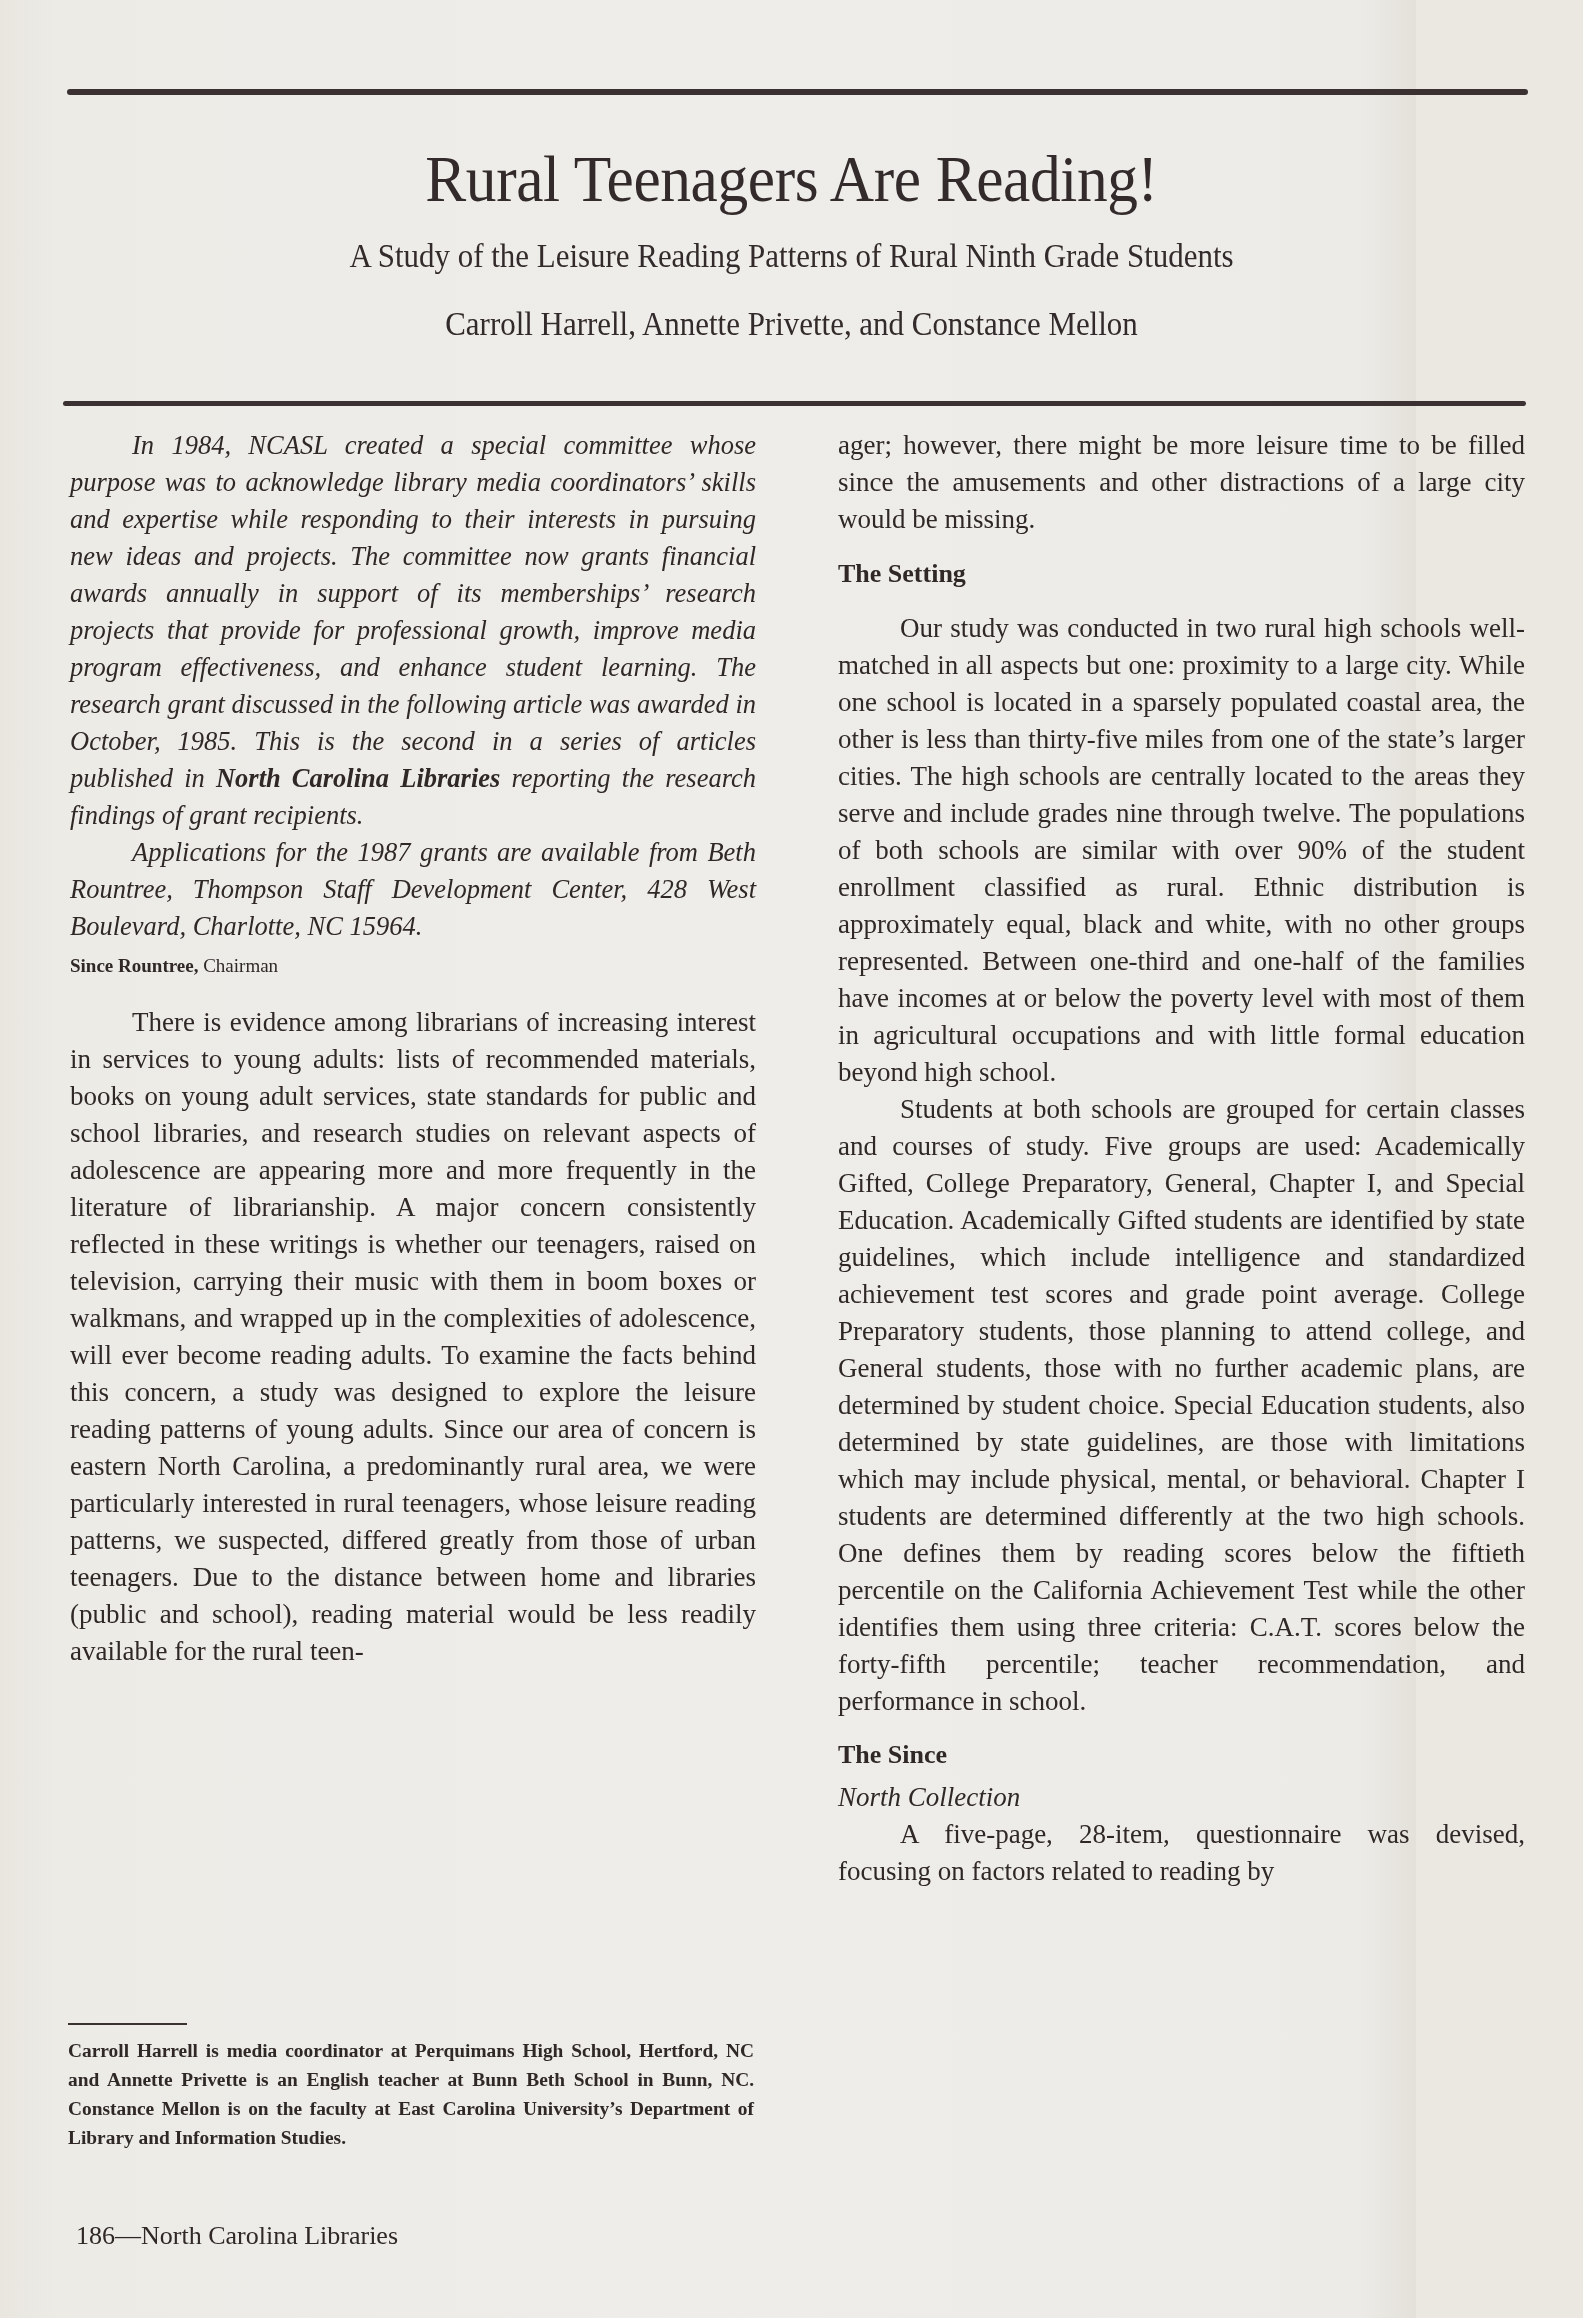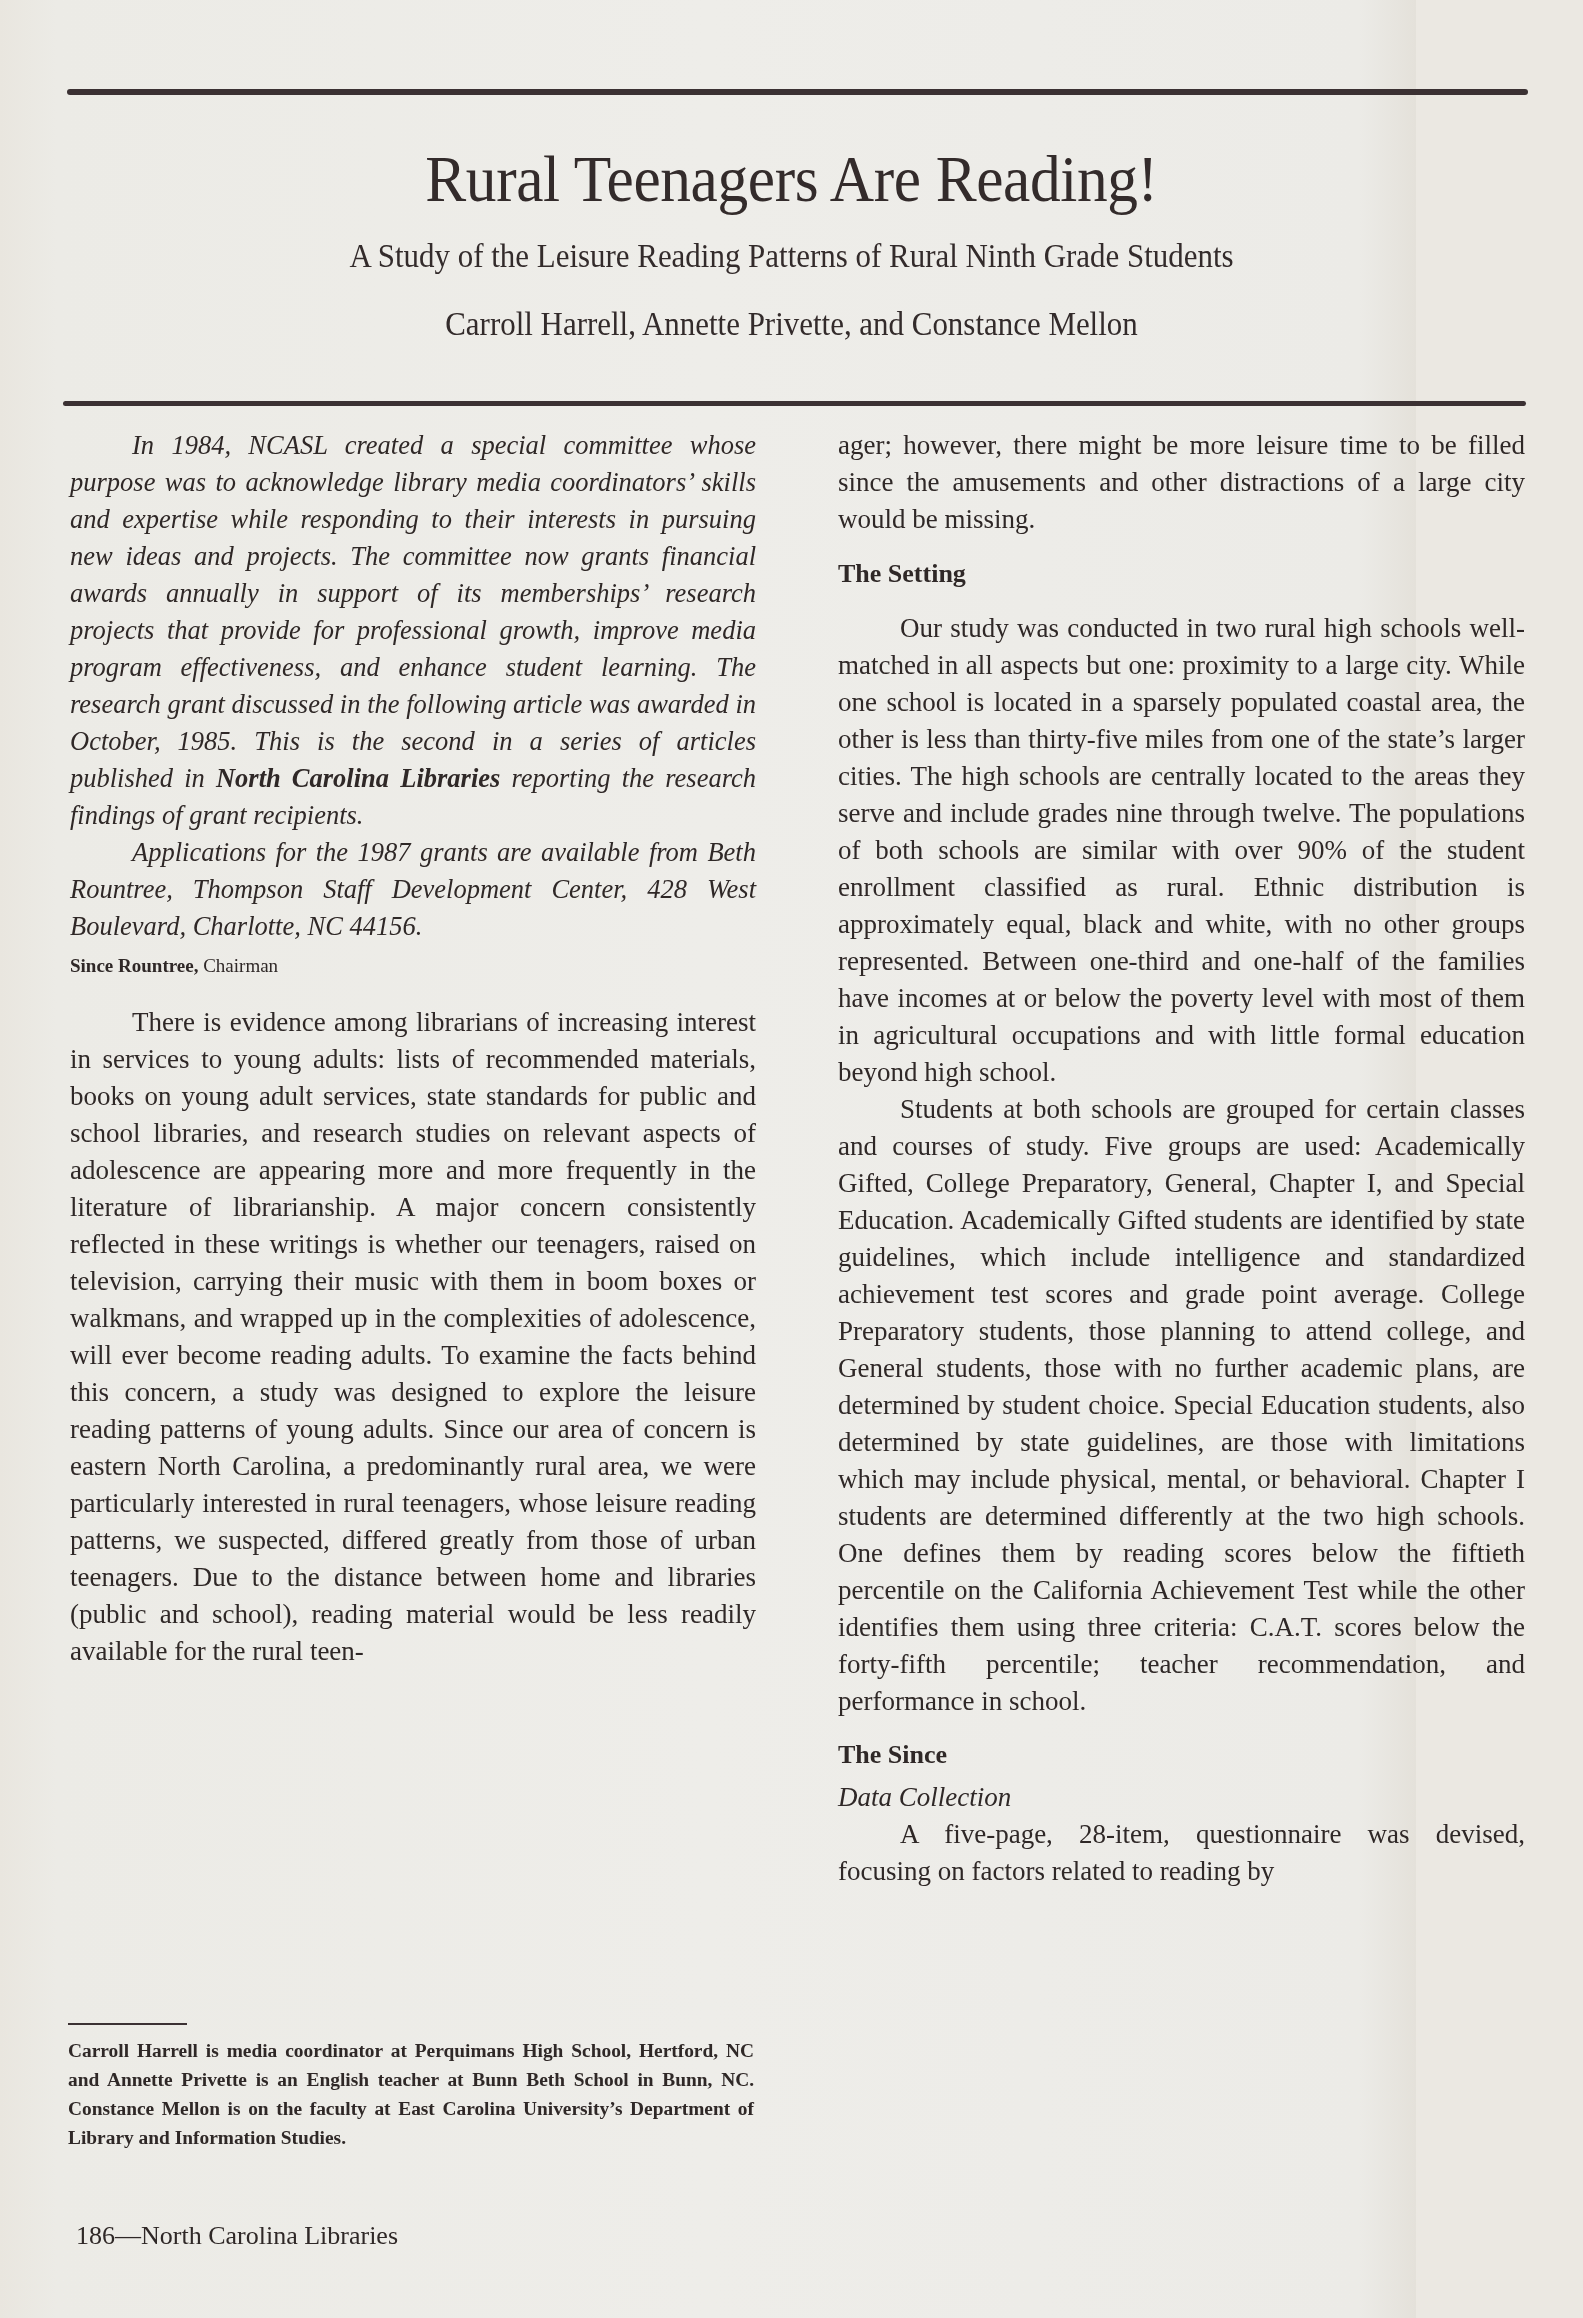--- a/index.html
+++ b/index.html
@@ -150,32 +150,32 @@
   <div class="rule-top"></div>
 
   <h1 class="title" style="margin:0;font-weight:normal;">Rural Teenagers Are Reading!</h1>
   <div class="subtitle">A Study of the Leisure Reading Patterns of Rural Ninth Grade Students</div>
   <div class="authors">Carroll Harrell, Annette Privette, and Constance Mellon</div>
 
   <div class="rule-mid"></div>
 
   <div class="col col-left">
     <p class="intro"><span>In 1984, NCASL created a special committee whose purpose was to acknowledge library media coordinators’ skills and expertise while responding to their interests in pursuing new ideas and projects. The committee now grants financial awards annually in support of its memberships’ research projects that provide for professional growth, improve media program effectiveness, and enhance student learning. The research grant discussed in the following article was awarded in October, 1985. This is the second in a series of articles published in </span><b>North Carolina Libraries</b><span> reporting the research findings of grant recipients.</span></p>
-    <p class="intro">Applications for the 1987 grants are available from Beth Rountree, Thompson Staff Development Center, 428 West Boulevard, Charlotte, NC 44156.</p>
+    <p class="intro">Applications for the 1987 grants are available from Beth Rountree, Thompson Staff Development Center, 428 West Boulevard, Charlotte, NC 15964.</p>
     <p class="sig noindent"><b>Since Rountree,</b><span> Chairman</span></p>
     <p class="body-start">There is evidence among librarians of increasing interest in services to young adults: lists of recommended materials, books on young adult services, state standards for public and school libraries, and research studies on relevant aspects of adolescence are appearing more and more frequently in the literature of librarianship. A major concern consistently reflected in these writings is whether our teenagers, raised on television, carrying their music with them in boom boxes or walkmans, and wrapped up in the complexities of adolescence, will ever become reading adults. To examine the facts behind this concern, a study was designed to explore the leisure reading patterns of young adults. Since our area of concern is eastern North Carolina, a predominantly rural area, we were particularly interested in rural teenagers, whose leisure reading patterns, we suspected, differed greatly from those of urban teenagers. Due to the distance between home and libraries (public and school), reading material would be less readily available for the rural teen-</p>
   </div>
 
   <div class="col col-right">
     <p class="noindent">ager; however, there might be more leisure time to be filled since the amusements and other distractions of a large city would be missing.</p>
     <p class="heading">The Setting</p>
     <p>Our study was conducted in two rural high schools well-matched in all aspects but one: proximity to a large city. While one school is located in a sparsely populated coastal area, the other is less than thirty-five miles from one of the state’s larger cities. The high schools are centrally located to the areas they serve and include grades nine through twelve. The populations of both schools are similar with over 90% of the student enrollment classified as rural. Ethnic distribution is approximately equal, black and white, with no other groups represented. Between one-third and one-half of the families have incomes at or below the poverty level with most of them in agricultural occupations and with little formal education beyond high school.</p>
     <p>Students at both schools are grouped for certain classes and courses of study. Five groups are used: Academically Gifted, College Preparatory, General, Chapter I, and Special Education. Academically Gifted students are identified by state guidelines, which include intelligence and standardized achievement test scores and grade point average. College Preparatory students, those planning to attend college, and General students, those with no further academic plans, are determined by student choice. Special Education students, also determined by state guidelines, are those with limitations which may include physical, mental, or behavioral. Chapter I students are determined differently at the two high schools. One defines them by reading scores below the fiftieth percentile on the California Achievement Test while the other identifies them using three criteria: C.A.T. scores below the forty-fifth percentile; teacher recommendation, and performance in school.</p>
     <p class="heading heading2">The Since</p>
-    <p class="subheading">Data Collection</p>
+    <p class="subheading">North Collection</p>
     <p>A five-page, 28-item, questionnaire was devised, focusing on factors related to reading by</p>
   </div>
 
   <div class="fn-rule"></div>
   <div class="footnote">Carroll Harrell is media coordinator at Perquimans High School, Hertford, NC and Annette Privette is an English teacher at Bunn Beth School in Bunn, NC. Constance Mellon is on the faculty at East Carolina University’s Department of Library and Information Studies.</div>
 
   <div class="folio">186—North Carolina Libraries</div>
 
 </div>
 

